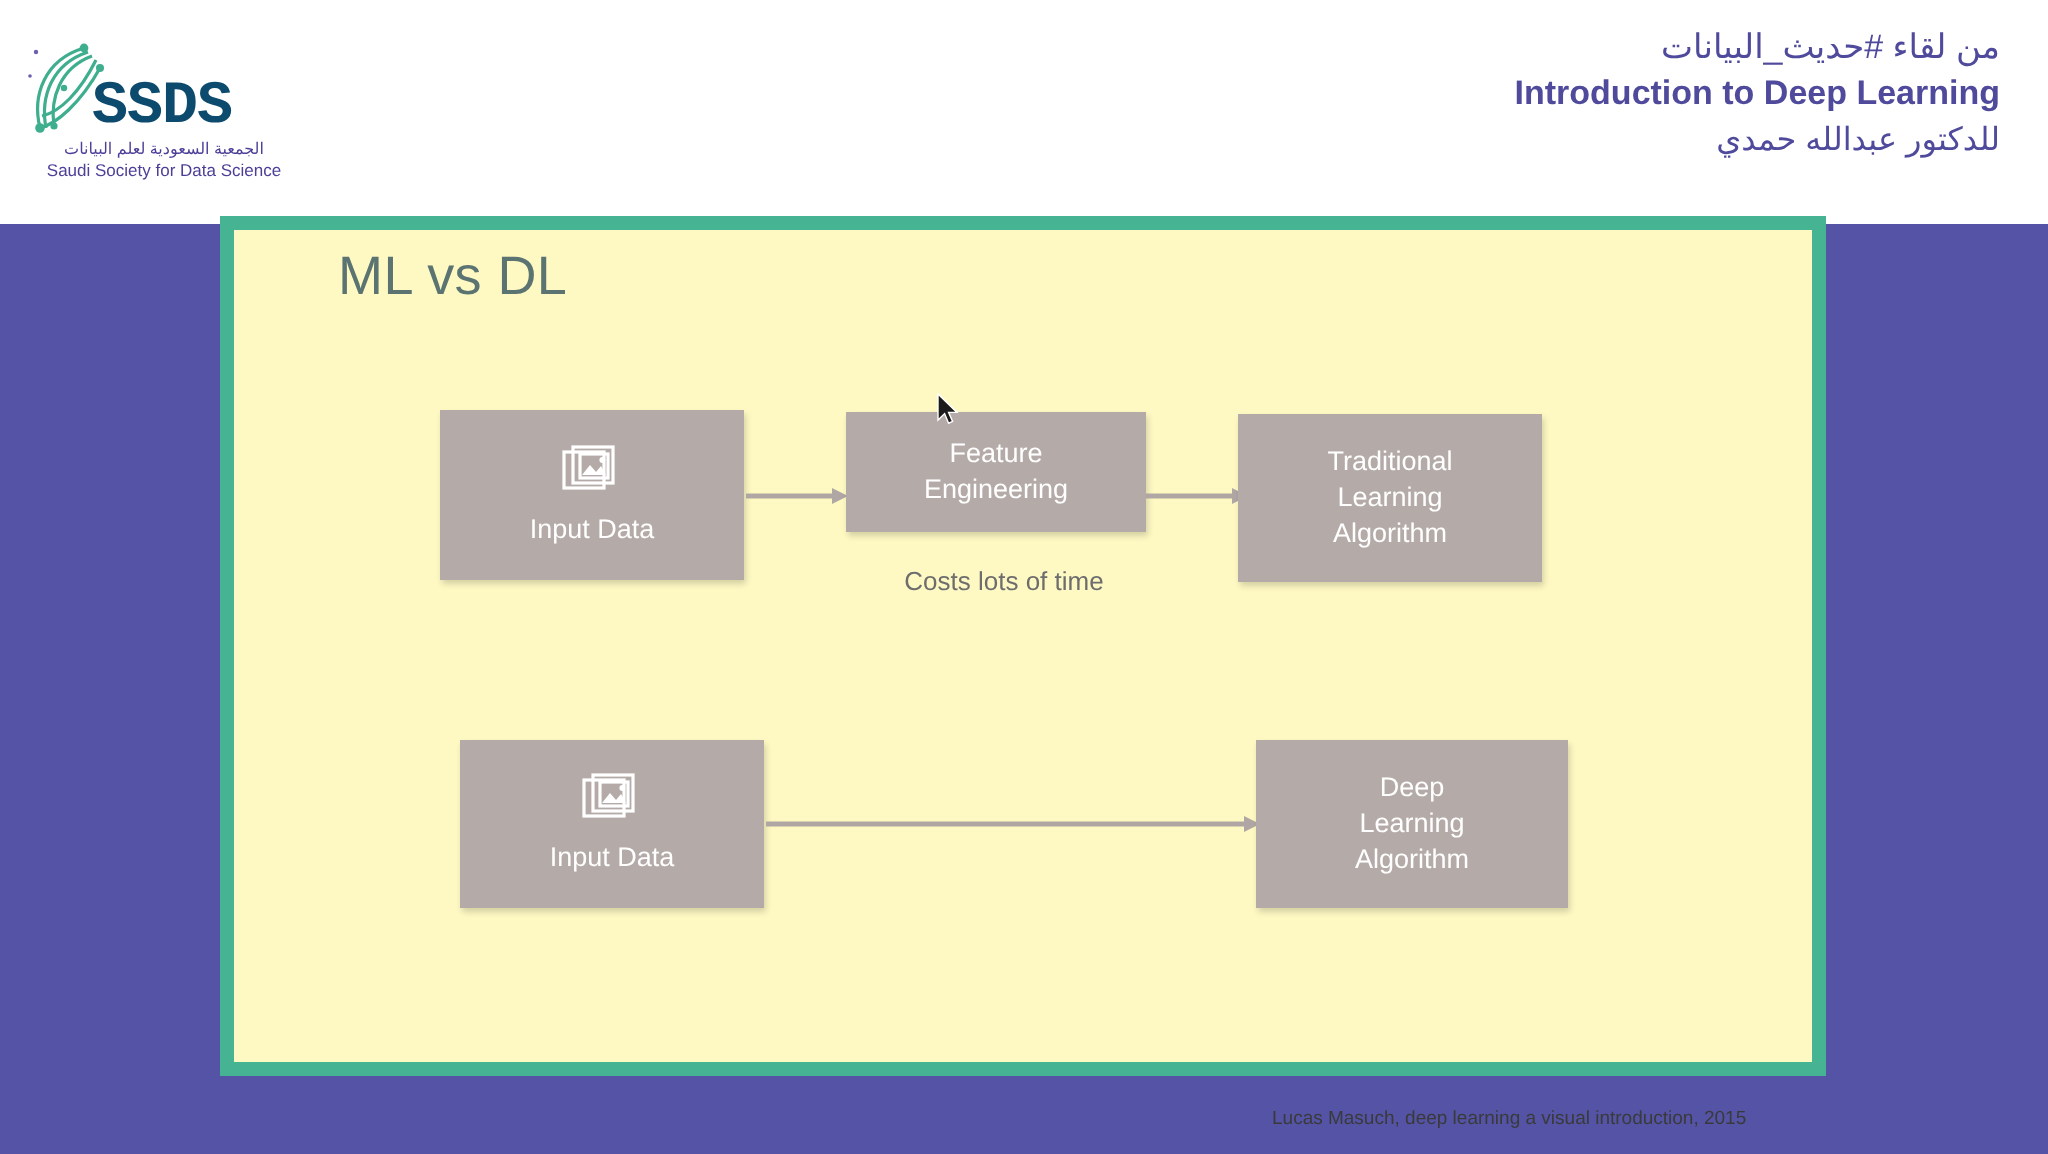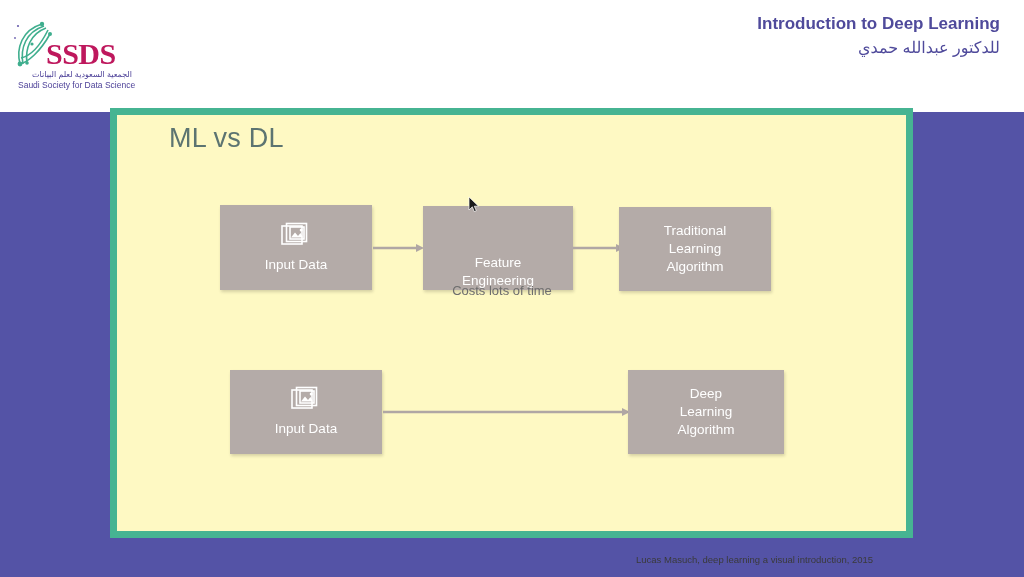--- a/index.html
+++ b/index.html
@@ -49,39 +49,40 @@
     width: 46px;
     height: 55px;
   }
   .logo-word {
     position: absolute;
     left: 34px;
     top: 19px;
     font-size: 30px;
     font-weight: bold;
     letter-spacing: -0.5px;
-    color: #be185d;
-    font-family: Liberation Serif, serif;
+    color: #0c4a6e;
+    font-family: Liberation Mono, monospace;
   }
   .logo-ar {
     position: absolute;
     left: 10px;
     top: 52px;
     width: 120px;
     text-align: center;
     font-size: 8px;
     color: #4b3f97;
     direction: rtl;
     white-space: nowrap;
   }
   .logo-en {
     position: absolute;
     left: 6px;
     top: 62px;
     width: 128px;
+    text-align: center;
     font-size: 8.5px;
     color: #4b3f97;
     white-space: nowrap;
   }
 
   
   .header-text {
     position: absolute;
     right: 24px;
     top: 12px;
@@ -224,20 +225,21 @@
       </g>
       <circle cx="6" cy="8" r="1.1" fill="#6b5fae"></circle>
       <circle cx="3" cy="20" r="0.9" fill="#6b5fae"></circle>
     </svg>
     <div class="logo-word">SSDS</div>
     <div class="logo-ar">الجمعية السعودية لعلم البيانات</div>
     <div class="logo-en">Saudi Society for Data Science</div>
   </div>
 
   <div class="header-text">
+    <div class="hdr-line1">من لقاء #حديث_البيانات</div>
     <div class="hdr-line2">Introduction to Deep Learning</div>
     <div class="hdr-line3">للدكتور عبدالله حمدي</div>
   </div>
 
   <div class="slide">
     <div class="slide-inner">
 
       <div class="slide-title">ML vs DL</div>
 
       <div class="dbox with-icon" style="left:103px; top:90px; width:152px; height:85px;">
@@ -249,21 +251,21 @@
           <circle cx="20.2" cy="8" r="1.5" fill="#ffffff"></circle>
         </svg>
         <div class="box-label lines">Input Data</div>
       </div>
 
       <svg class="arrow" style="left:256px; top:128px; width:52px;" viewBox="0 0 52 10">
         <line x1="0" y1="5" x2="43" y2="5" stroke="#b0a7a4" stroke-width="2.4"></line>
         <path d="M43 1 L51 5 L43 9 Z" fill="#b0a7a4"></path>
       </svg>
 
-      <div class="dbox" style="left:306px; top:91px; width:150px; height:84px;justify-content:flex-end;">
+      <div class="dbox" style="left:306px; top:91px; width:150px; height:60px;">
         <div class="lines">Feature
 Engineering</div>
       </div>
 
       <div class="caption" style="left:310px; top:168px; width:150px; text-align:center;">Costs lots of time</div>
 
       <svg class="arrow" style="left:456px; top:128px; width:52px;" viewBox="0 0 52 10">
         <line x1="0" y1="5" x2="43" y2="5" stroke="#b0a7a4" stroke-width="2.4"></line>
         <path d="M43 1 L51 5 L43 9 Z" fill="#b0a7a4"></path>
       </svg>

